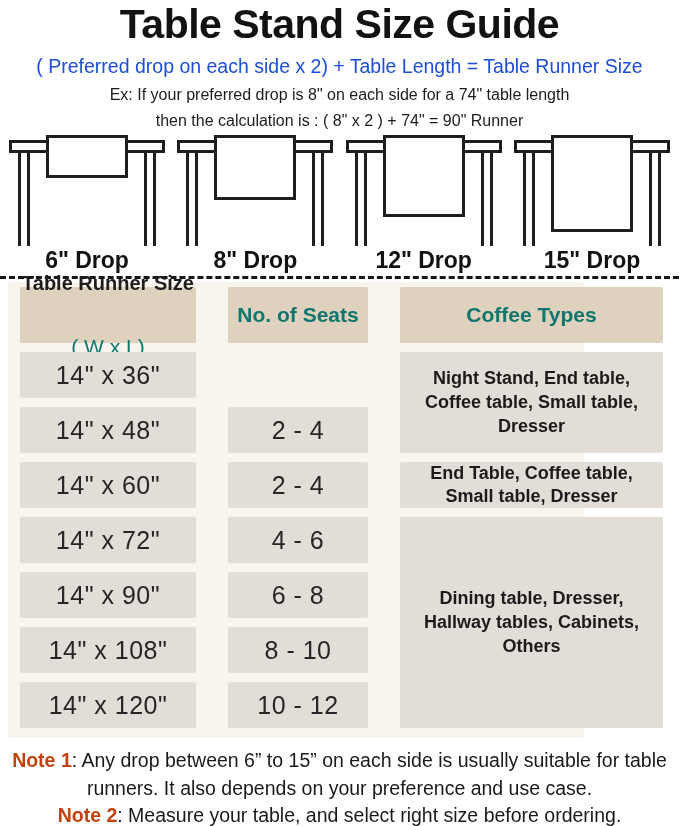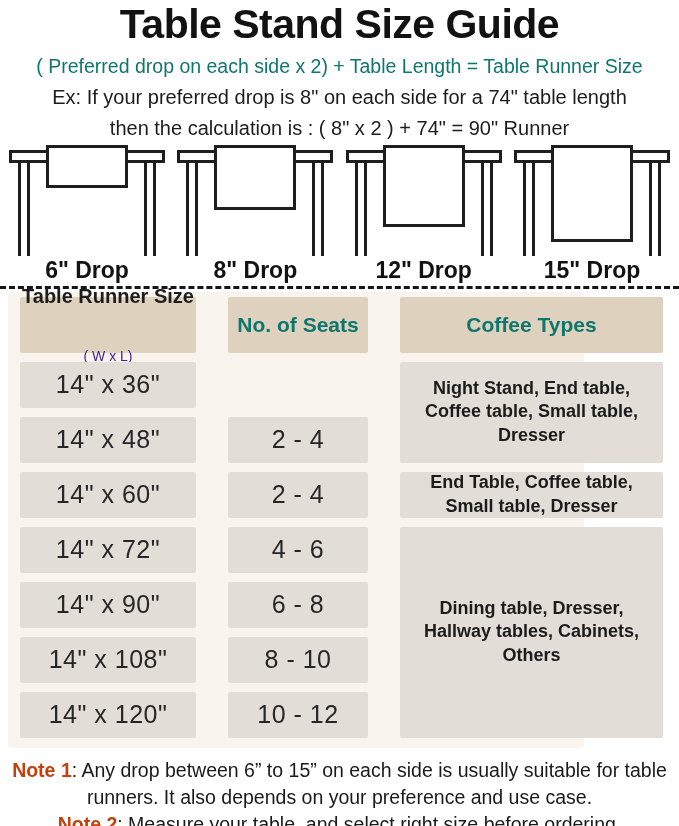--- a/index.html
+++ b/index.html
@@ -13,22 +13,22 @@
   }
   
   .hdr { text-align: center; padding-top: 2px; }
   .title {
     font-size: 41px;
     font-weight: bold;
     line-height: 1.08;
     letter-spacing: -0.5px;
     color: #121212;
   }
-  .formula { margin-top: 9px; font-size: 19.5px; line-height: 1.15; color: #0f766e; }
-  .ex-line { margin-top: 8px; font-size: 20px; line-height: 1.15; color: #1c1c1c; }
+  .formula { margin-top: 9px; font-size: 19.5px; line-height: 1.15; color: #1d4ed8; }
+  .ex-line { margin-top: 8px; font-size: 16px; line-height: 1.15; color: #1c1c1c; }
   
   .figs {
     display: flex;
     justify-content: space-between;
     align-items: flex-start;
     padding: 0 7px 2px 7px;
     margin-top: 4px;
     border-bottom: 3px dashed #161616;
   }
   .fig { width: 160px; }
@@ -60,21 +60,21 @@
     display: flex;
     flex-direction: column;
     align-items: center;
     justify-content: center;
     text-align: center;
     border-radius: 2px;
   }
   .hcell { background: #ded1bd; }
   .bcell { background: #e3ddd8; }
   .h-main { font-size: 20px; font-weight: bold; line-height: 1.15; color: #1d1d1d; }
-  .h-sub  { font-size: 14px; line-height: 1.15; color: #4c1d95; margin-top: 40px; }
+  .h-sub  { font-size: 21px; line-height: 1.15; color: #0f766e; margin-top: 40px; }
   .h-one  { font-size: 21px; font-weight: bold; color: #0f766e; }
   .v-size, .v-seats { font-size: 25px; font-weight: normal; color: #262626; letter-spacing: 0.5px; }
   .v-types {
     font-size: 18px;
     font-weight: bold;
     line-height: 1.32;
     color: #1b1b1b;
     padding: 2px 12px;
   }
   

